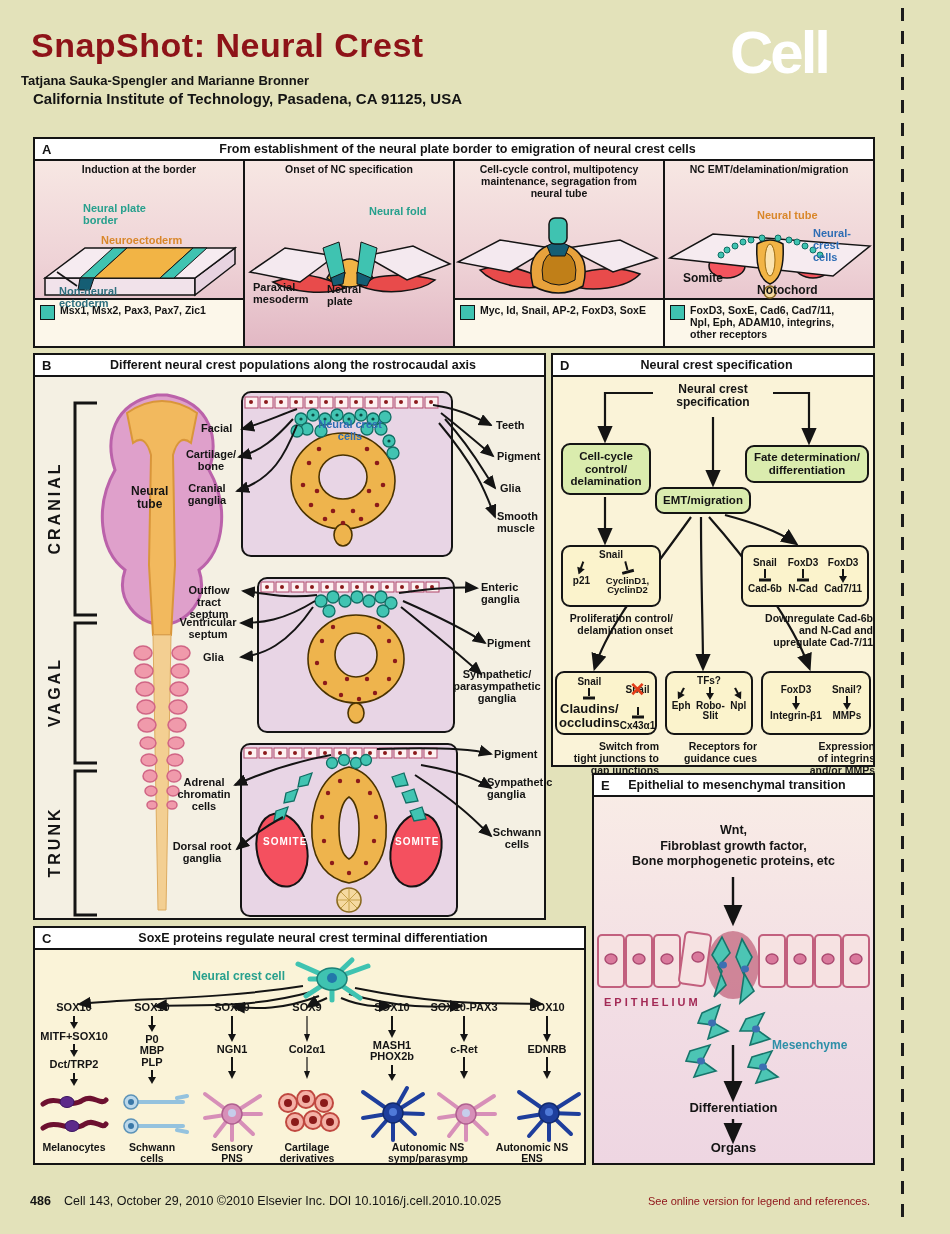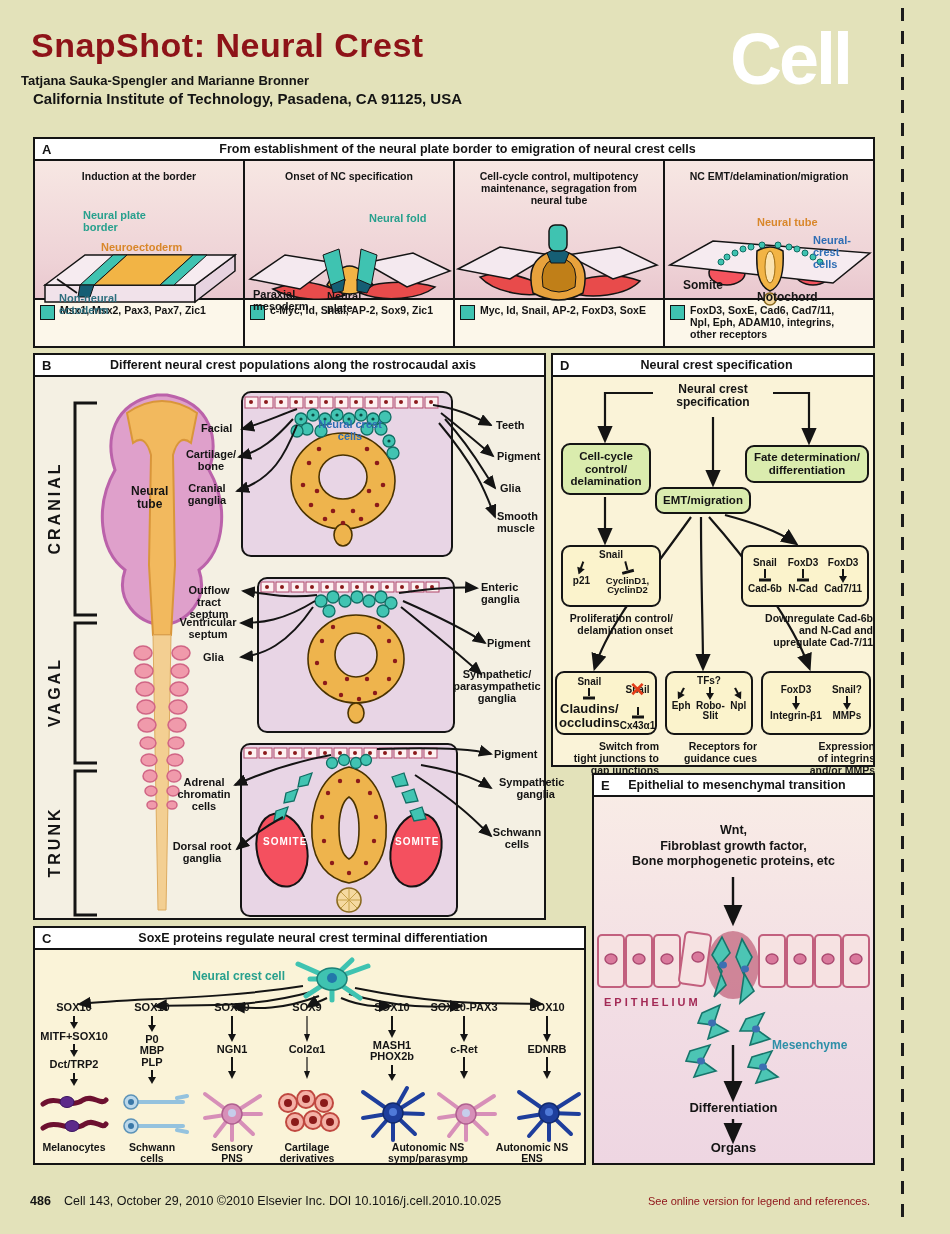--- a/index.html
+++ b/index.html
@@ -12,21 +12,21 @@
   .phead{display:flex;height:20px;background:#fff;border-bottom:2px solid #141414;align-items:center;}
   .pletter{font-weight:bold;font-size:13px;padding-left:7px;width:26px;flex:none;}
   .ptitle{flex:1;text-align:center;font-weight:bold;font-size:12.5px;padding-right:26px;}
   .pbody{position:absolute;left:0;right:0;top:22px;bottom:0;}
   
   .arow{display:flex;position:absolute;inset:22px 0 0 0;}
   .acol{flex:1 1 0;position:relative;border-left:2px solid #141414;display:flex;flex-direction:column;
         background:linear-gradient(180deg,#f7e7e3 0%,#eed2d6 55%,#e2b8c4 100%);}
   .acol:first-child{border-left:none;}
   .acol-title{height:36px;text-align:center;font-weight:bold;font-size:10.5px;line-height:1.12;
-        padding-top:10px;white-space:pre-line;}
+        padding-top:3px;white-space:pre-line;}
   .acol-art{flex:1;position:relative;}
   .generow{border-top:2px solid #141414;background:#fcf7ea;min-height:40px;padding:4px 4px 2px 5px;
         display:flex;gap:5px;font-weight:bold;font-size:10.5px;line-height:1.15;white-space:pre-line;align-items:flex-start;}
   .sw{width:13px;height:13px;background:#3fc3b1;border:1.5px solid #141414;flex:none;margin-top:1px;}
   
   .gbox{position:absolute;background:#daecae;border:2px solid #141414;border-radius:9px;
         display:flex;align-items:center;justify-content:center;text-align:center;
         font-weight:bold;font-size:11.5px;line-height:1.12;white-space:pre-line;box-sizing:border-box;}
   .ybox{position:absolute;background:#fbf3cc;border:2px solid #141414;border-radius:9px;box-sizing:border-box;
         display:flex;flex-direction:column;align-items:center;padding:3px 2px;font-weight:bold;font-size:10px;line-height:1.05;}
@@ -46,21 +46,21 @@
 </head>
 <body>
 
 <div id="page">
 
   <div class="dash" style="left:901px;top:8px;height:1218px;"></div>
 
   <div class="abs" style="left:31px;top:26px;font-size:34px;font-weight:bold;color:#8e1318;letter-spacing:.5px;">SnapShot: Neural Crest</div>
   <div class="abs b" style="left:21px;top:73px;font-size:13px;">Tatjana Sauka-Spengler and Marianne Bronner</div>
   <div class="abs b" style="left:33px;top:90px;font-size:15px;">California Institute of Technology, Pasadena, CA 91125, USA</div>
-  <div class="abs" style="left:730px;top:18px;font-size:72px;font-weight:bold;color:#ffffff;letter-spacing:-3px;">Cell</div>
+  <div class="abs" style="left:730px;top:18px;font-size:60px;font-weight:bold;color:#ffffff;letter-spacing:-3px;">Cell</div>
 
   <div class="panel" style="left:33px;top:137px;width:842px;height:211px;">
     <div class="phead">
       <div class="pletter">A</div>
       <div class="ptitle">From establishment of the neural plate border to emigration of neural crest cells</div>
     </div>
     <div class="arow">
 
       <div class="acol">
         <div class="acol-title">Induction at the border</div>
@@ -99,24 +99,20 @@
             <polygon points="78,48 94,42 100,74 86,80" fill="#3fc3b1" stroke="#141414"></polygon>
             <polygon points="116,42 132,48 126,80 112,74" fill="#3fc3b1" stroke="#141414"></polygon>
             <polygon points="86,78 100,72 98,84 88,86" fill="#155e74" stroke="#141414"></polygon>
             <polygon points="112,72 126,78 122,86 112,84" fill="#155e74" stroke="#141414"></polygon>
           </svg>
           <div class="lbl" style="left:124px;top:6px;color:#27a08d;">Neural fold</div>
           <div class="lbl" style="left:8px;top:82px;">Paraxial
 mesoderm</div>
           <div class="lbl" style="left:82px;top:84px;">Neural
 plate</div>
-        </div>
-        <div class="generow">
-          <span class="sw"></span>
-          <span>c-Myc, Id, Snail, AP-2, Sox9, Zic1</span>
         </div>
       </div>
 
       <div class="acol">
         <div class="acol-title">Cell-cycle control, multipotency
 maintenance, segragation from
 neural tube</div>
         <div class="acol-art">
           <svg class="abs" style="left:0;top:0;" width="205" height="100" viewBox="0 0 205 100">
             <path d="M25,70 C40,86 75,92 95,84 C85,74 60,68 45,64 Z" fill="#e84b4b" stroke="#141414" stroke-width="1.5"></path>
@@ -488,21 +484,21 @@
       <div class="lbl" style="left:416px;top:292px;text-align:center;width:92px;">Sympathetic/
 parasympathetic
 ganglia</div>
 
       <div class="lbl" style="left:138px;top:400px;text-align:center;width:62px;">Adrenal
 chromatin
 cells</div>
       <div class="lbl" style="left:132px;top:464px;text-align:center;width:70px;">Dorsal root
 ganglia</div>
       <div class="lbl" style="left:459px;top:372px;">Pigment</div>
-      <div class="lbl" style="left:452px;top:400px;text-align:right;width:56px;margin-left:12px;">Sympathetic
+      <div class="lbl" style="left:452px;top:400px;text-align:left;width:56px;">Sympathetic
 ganglia</div>
       <div class="lbl" style="left:456px;top:450px;text-align:center;width:52px;">Schwann
 cells</div>
     </div>
   </div>
 
   <div class="panel" style="left:551px;top:353px;width:324px;height:414px;background:#faf3d8;">
     <div class="phead">
       <div class="pletter">D</div>
       <div class="ptitle">Neural crest specification</div>

